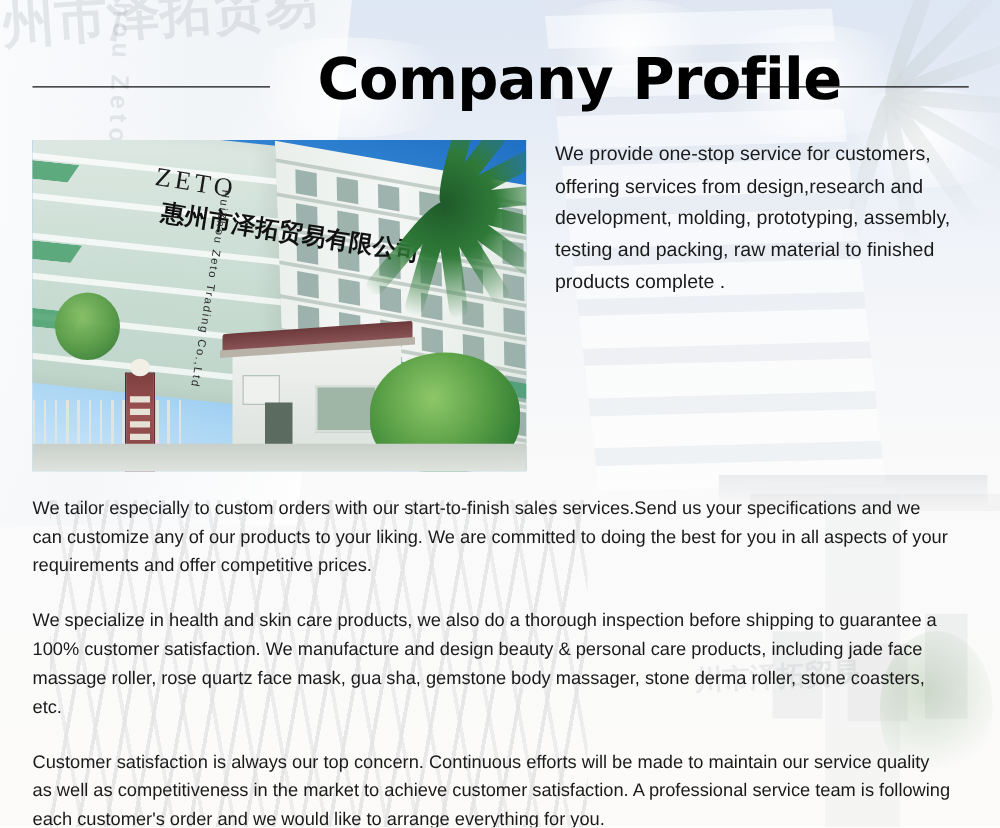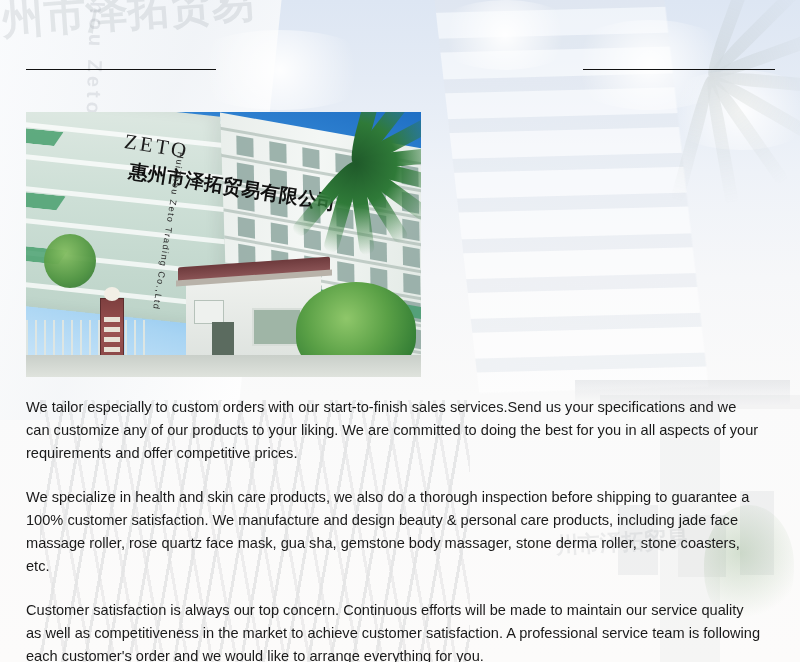--- a/index.html
+++ b/index.html
@@ -465,20 +465,21 @@
     </div>
     <div class="bg-shrub"></div>
 
     <div class="wm-cjk">州市泽拓贸易</div>
     <div class="wm-latin">hou Zeto Trading Co</div>
     <div class="wm-cjk2">州市泽拓贸易</div>
   </div>
 
   <div class="rule rule-left"></div>
   <div class="rule rule-right"></div>
+  <div class="page-title">Company Profile</div>
 
   <div class="photo">
     <div class="ph-sky"></div>
     <div class="ph-cloud pc1"></div>
     <div class="ph-cloud pc2"></div>
     <div class="ph-cloud pc3"></div>
     <div class="ph-cloud pc4"></div>
     <div class="ph-cloud pc5"></div>
     <div class="ph-cloud pc6"></div>
 
@@ -587,20 +588,21 @@
       <div class="tile" style="top:28px;"></div>
       <div class="tile" style="top:38px;"></div>
       <div class="tile" style="top:48px;"></div>
       <div class="tile" style="top:58px;"></div>
       <div class="tile" style="top:68px;"></div>
     </div>
     <div class="ph-ground"></div>
   </div>
 
   <div class="col-right">
+    <p>We provide one-stop service for customers, offering services from design,research and development, molding, prototyping, assembly, testing and packing, raw material to finished products complete .</p>
   </div>
 
   <div class="full-text">
     <p>We tailor especially to custom orders with our start-to-finish sales services.Send us your specifications and we can customize any of our products to your liking.  We are committed to doing the best for you in all aspects of your requirements and offer competitive prices.</p>
     <p>We specialize in health and skin care products, we also do a thorough inspection before shipping to guarantee a 100% customer satisfaction. We manufacture and design beauty &amp; personal care products, including jade face massage roller, rose quartz face mask, gua sha, gemstone body massager, stone derma roller, stone coasters, etc.</p>
     <p>Customer satisfaction is always our top concern.  Continuous efforts will be made to maintain our service quality as well as competitiveness in the market to achieve customer satisfaction.  A professional service team is following each customer's order and we would like to arrange everything for you.</p>
   </div>
 
 </div>
 

